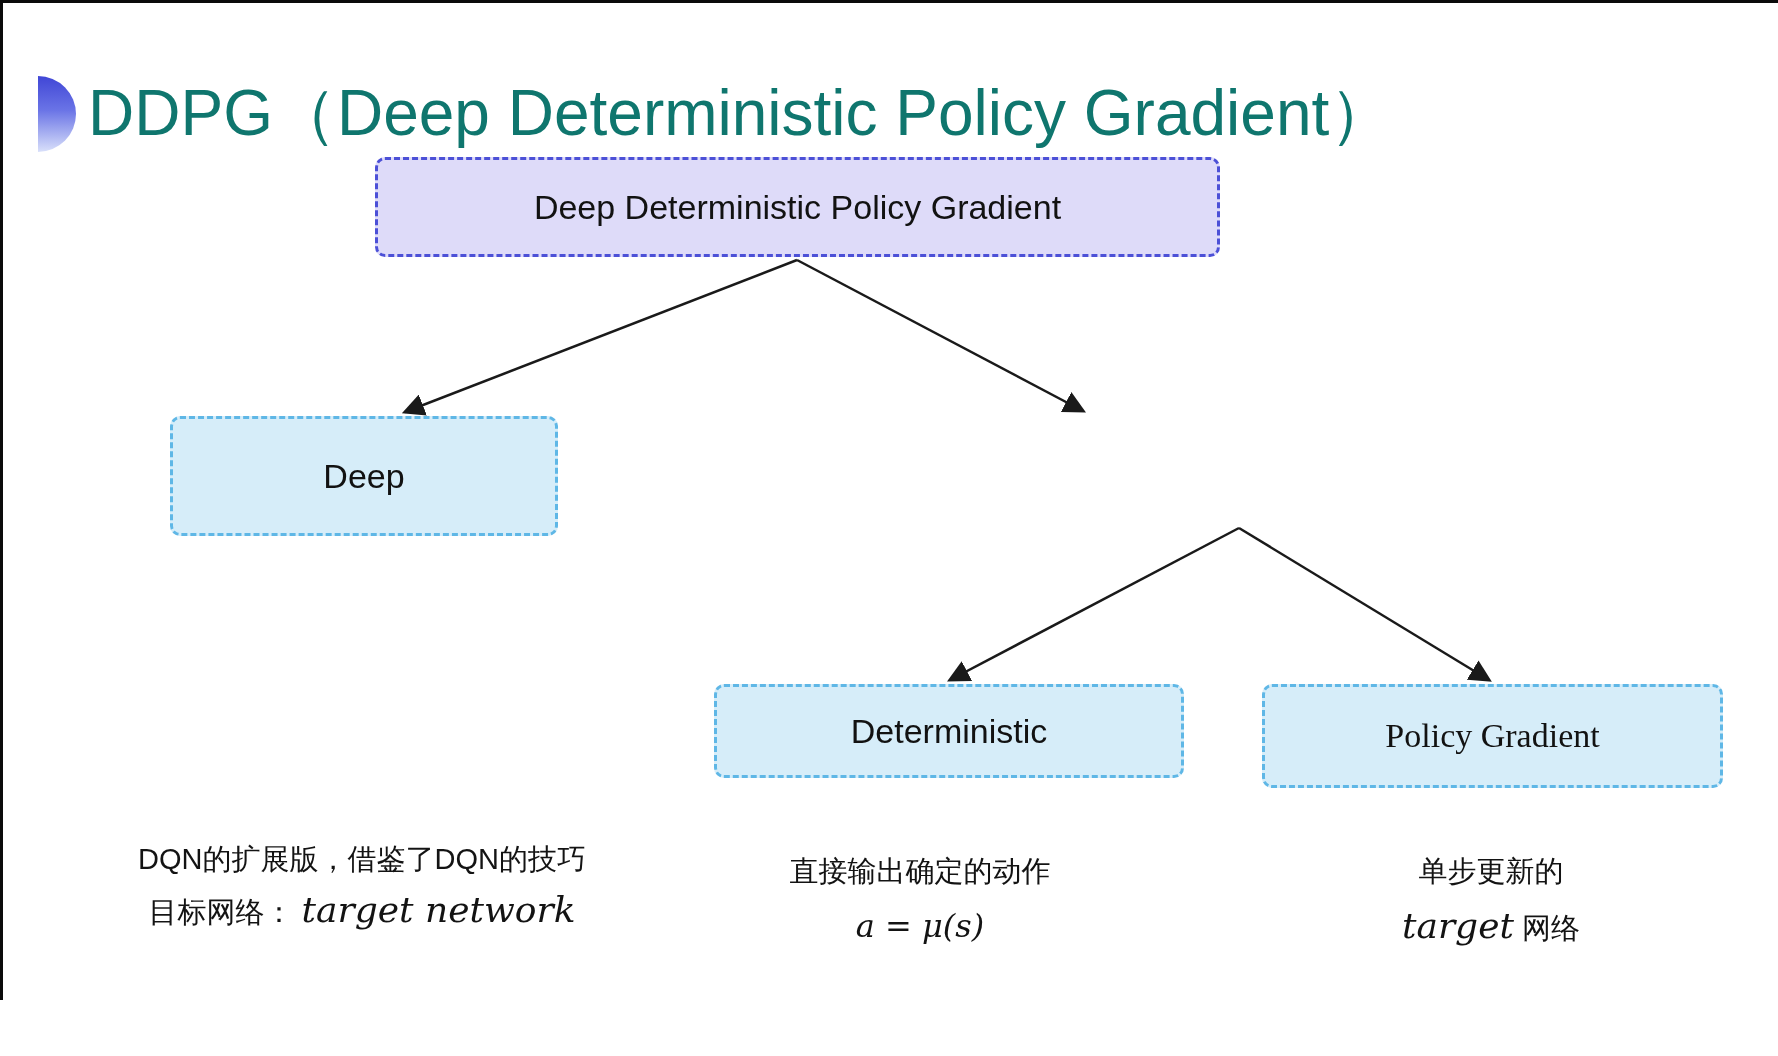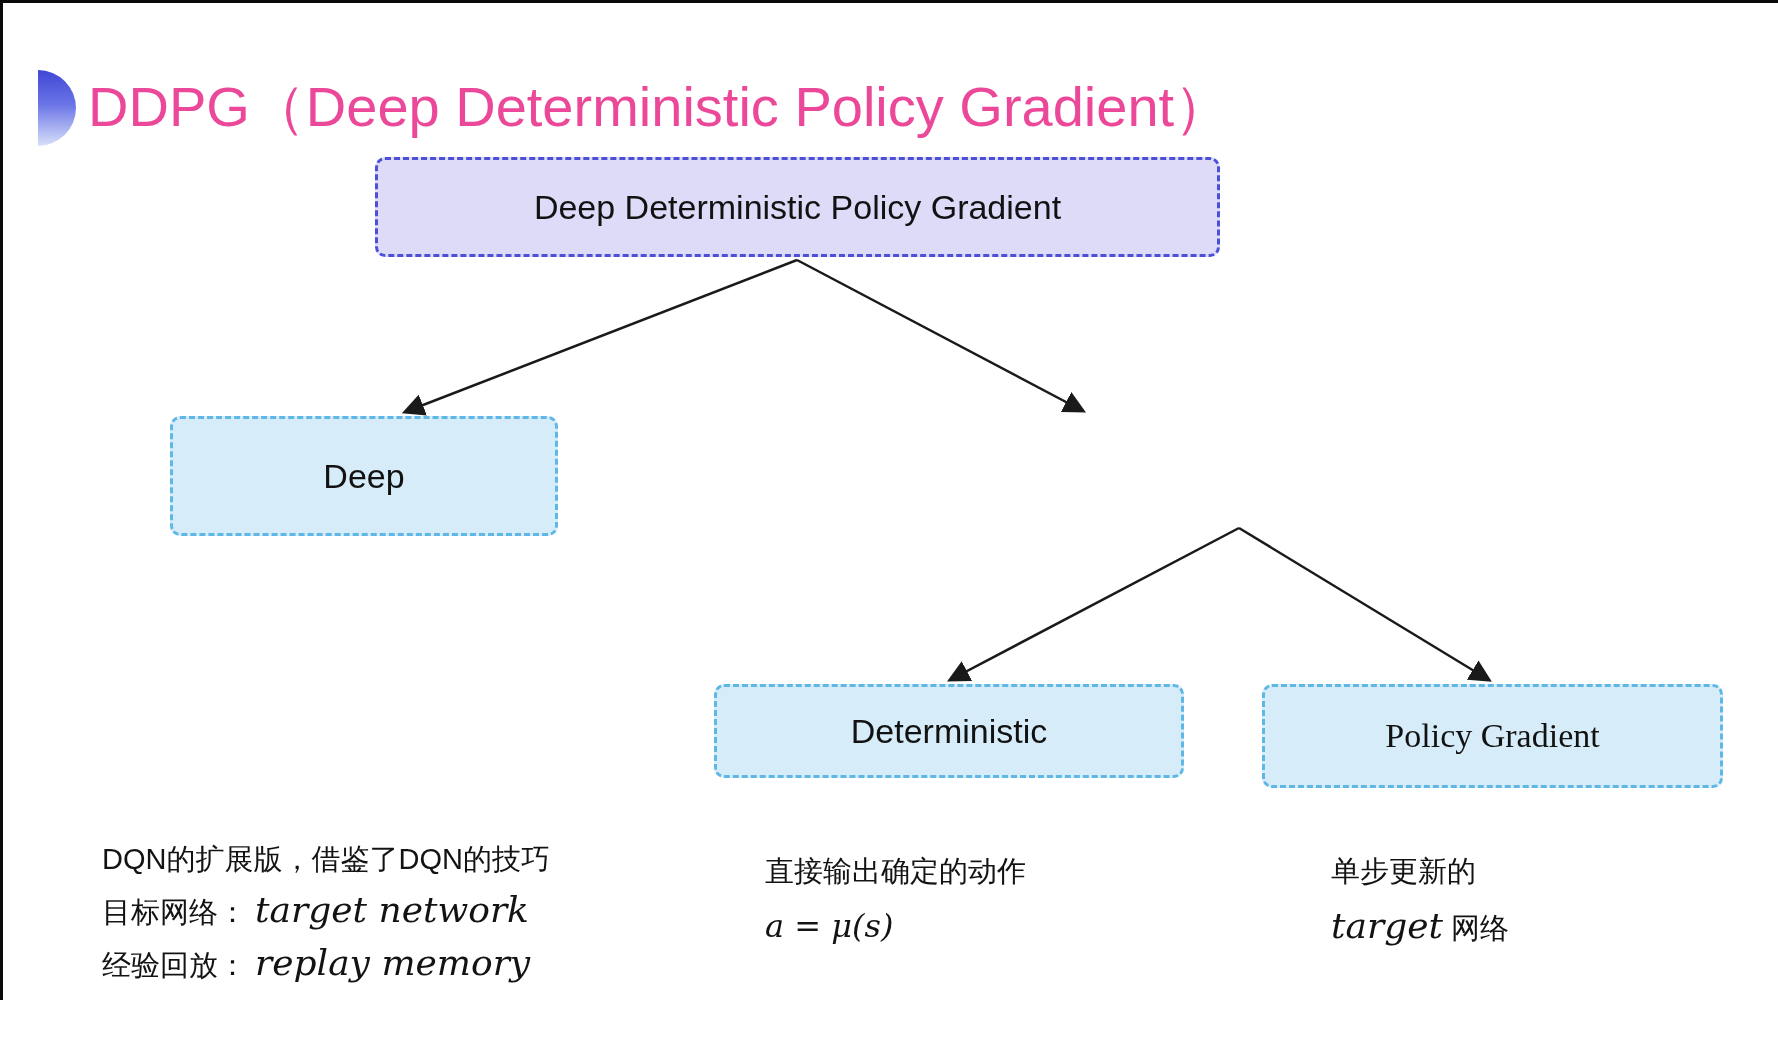--- a/index.html
+++ b/index.html
@@ -17,23 +17,23 @@
   .title-row{
     position:absolute;left:38px;top:70px;
     display:flex;align-items:center;gap:12px;
   }
   .accent-shape{
     width:38px;height:76px;
     border-radius:0 40px 40px 0;
     background:linear-gradient(180deg,#4046d6 0%,#6a74e6 45%,#d9e0fa 100%);
   }
   .page-title{
-    font-size:56px;
+    font-size:64px;
     letter-spacing:0px;
-    color:#ec4899;
+    color:#0f766e;
     font-weight:500;
     white-space:nowrap;
   }
 
   .node{
     position:absolute;
     display:flex;align-items:center;justify-content:center;
     border-radius:10px;
     font-size:34px;
     font-weight:500;
@@ -52,39 +52,39 @@
   .node-root{left:375px;top:157px;width:845px;height:100px;}
   .node-deep{left:170px;top:416px;width:388px;height:120px;}
   .node-dpg{left:835px;top:415px;width:806px;height:110px;}
   .node-deterministic{left:714px;top:684px;width:470px;height:94px;}
   .node-pg{left:1262px;top:684px;width:461px;height:104px;font-family:Liberation Serif, serif;}
 
   .arrows{position:absolute;left:0;top:0;width:1778px;height:1056px;pointer-events:none;}
 
   .note{
     position:absolute;
-    text-align:left;
+    text-align:center;
     font-size:29px;
     color:#131313;
   }
   .note .row{margin:0 0 21px 0;line-height:34px;}
   .note .row:last-child{margin-bottom:0;}
   .term{
     font-family:"DejaVu Serif","Liberation Serif",serif;
     font-style:italic;
     font-size:36px;
   }
   .formula{
     font-family:"DejaVu Serif","Liberation Serif",serif;
     font-style:italic;
     font-size:32px;
   }
   .note-deep{left:102px;top:842px;width:520px;}
   .note-deep .row{margin-bottom:17px;}
-  .note-det{left:765px;top:854px;width:400px;}
+  .note-det{left:720px;top:854px;width:400px;}
   .note-pg{left:1331px;top:854px;width:320px;}
 </style>
 </head>
 <body>
 
 <div class="page">
 
   <div class="edge-top"></div>
   <div class="edge-left"></div>
 
@@ -121,24 +121,20 @@
   <div class="node cyan node-pg">
     <span>Policy Gradient</span>
   </div>
 
   <div class="note note-deep">
     <div class="row">DQN的扩展版，借鉴了DQN的技巧</div>
     <div class="row">
       <span>目标网络：</span>
       <span class="term">target network</span>
     </div>
-    <div class="row">
-      <span>经验回放：</span>
-      <span class="term">replay memory</span>
-    </div>
   </div>
 
   <div class="note note-det">
     <div class="row">直接输出确定的动作</div>
     <div class="row formula">a = μ(s)</div>
   </div>
 
   <div class="note note-pg">
     <div class="row">单步更新的</div>
     <div class="row">

